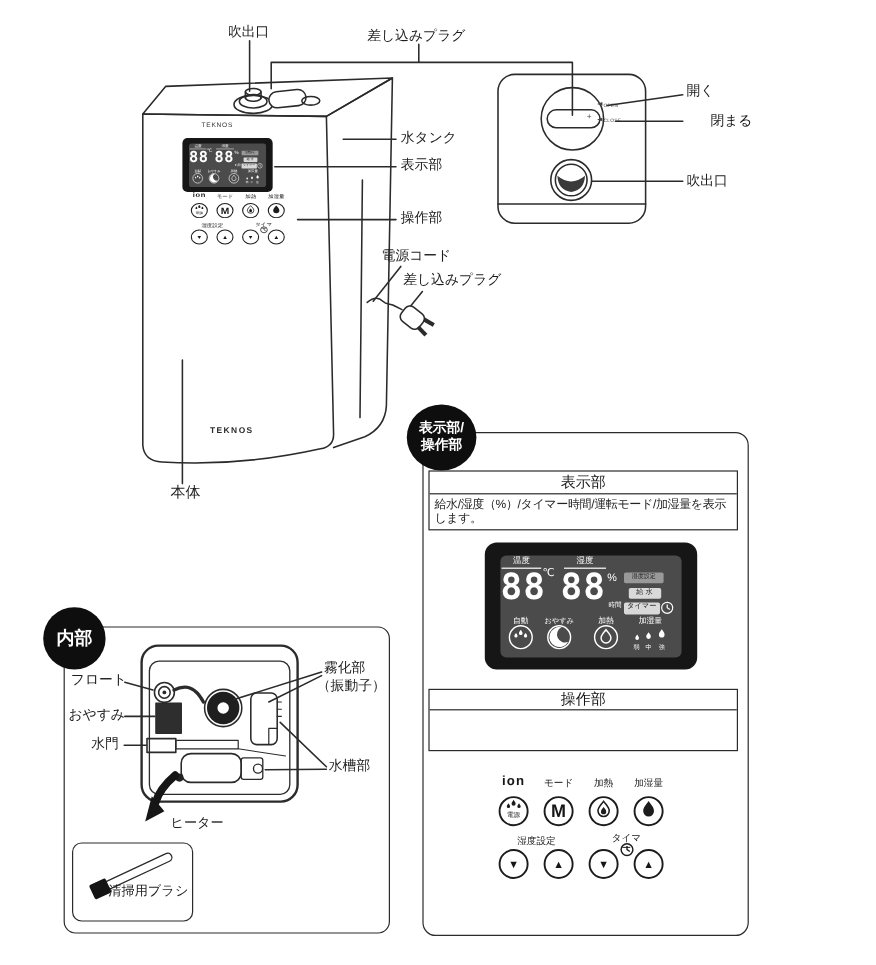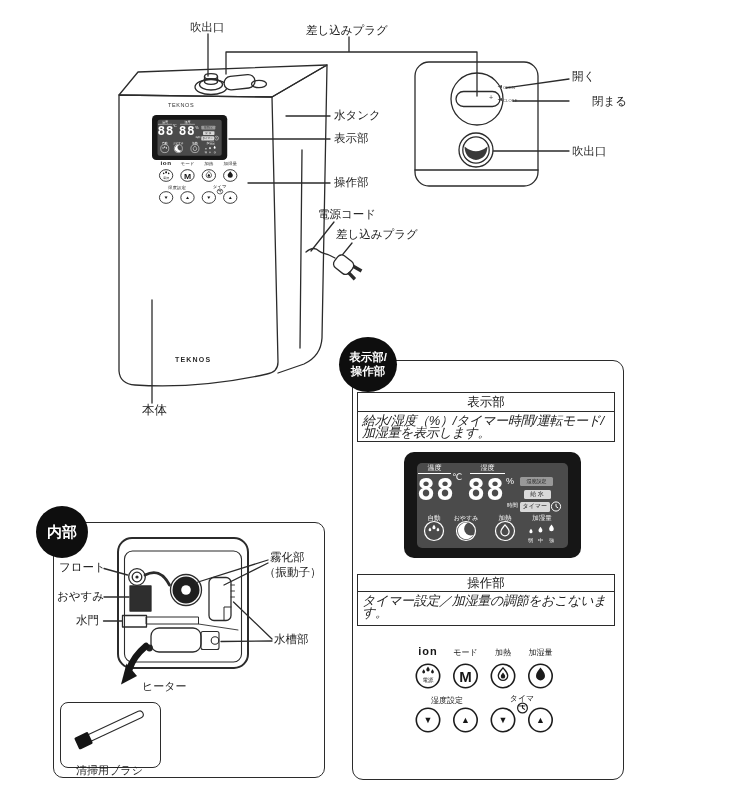--- a/index.html
+++ b/index.html
@@ -8,21 +8,21 @@
   .abs{position:absolute;}
   .lbl{position:absolute;font-size:11.5px;color:#1d1d1d;white-space:nowrap;line-height:1.15;}
   .tinytxt{position:absolute;font-size:4px;color:#444;white-space:nowrap;letter-spacing:.2px;}
   .panel{position:absolute;border:1.6px solid #2b2b2b;border-radius:11px;}
   .badge{position:absolute;background:#0e0e0e;color:#fff;border-radius:50%;
          display:flex;flex-direction:column;align-items:center;justify-content:center;
          font-weight:bold;text-align:center;z-index:6;}
   .secbox{position:absolute;border:1.2px solid #2b2b2b;background:#fff;z-index:4;}
   .secbox .hd{border-bottom:1.2px solid #2b2b2b;text-align:center;font-size:12.5px;
               height:18px;line-height:18px;color:#161616;}
-  .secbox .bd{padding:3px 4px 0 4px;font-size:13px;line-height:12px;color:#222;letter-spacing:-0.3px;font-style:italic;}
+  .secbox .bd{padding:3px 4px 0 4px;font-size:10px;line-height:12px;color:#222;letter-spacing:-0.3px;}
   
   .lcd{position:absolute;width:177px;height:106px;background:#161616;border-radius:10px;z-index:5;}
   .lcd-screen{position:absolute;left:13px;top:11px;width:151px;height:85px;background:#4b4b4b;border-radius:5px;}
   .lcd .t{position:absolute;color:#fff;line-height:1;}
   .lcd .ul{border-bottom:1px solid #fff;text-align:center;padding-bottom:2px;}
   .seg{position:absolute;font-family:"DejaVu Sans Mono",monospace;font-weight:bold;
        font-size:30px;color:#fff;letter-spacing:1px;line-height:1;}
   .ind{position:absolute;color:#141414;text-align:center;border-radius:1.5px;line-height:9.5px;height:9.5px;}
   
   .btns{position:absolute;width:150px;height:92px;z-index:5;}
@@ -143,21 +143,21 @@
     <div>内部</div>
   </div>
   <div class="lbl" style="left:59px;top:561px">フロート</div>
   <div class="lbl" style="left:57px;top:590px">おやすみ</div>
   <div class="lbl" style="left:76px;top:614px">水門</div>
   <div class="lbl" style="left:270px;top:551px">霧化部</div>
   <div class="lbl" style="left:264px;top:566px">（振動子）</div>
   <div class="lbl" style="left:274px;top:633px">水槽部</div>
   <div class="lbl" style="left:142px;top:680px;font-size:11px">ヒーター</div>
   <div class="abs" style="left:60px;top:702px;width:99px;height:64px;border:1.5px solid #2b2b2b;border-radius:8px;z-index:3"></div>
-  <div class="lbl" style="left:62px;top:764px;width:95px;text-align:center;font-size:11px;z-index:4">清掃用ブラシ</div>
+  <div class="lbl" style="left:62px;top:737px;width:95px;text-align:right;font-size:11px;z-index:4">清掃用ブラシ</div>
 
   <div class="panel" style="left:352px;top:360px;width:270px;height:418px;z-index:3"></div>
   <div class="badge" style="left:339px;top:337px;width:58px;height:55px;font-size:11.5px;line-height:13.5px">
     <div>表示部/</div>
     <div>操作部</div>
   </div>
 
   <div class="secbox" style="left:357px;top:392px;width:256px;height:48px">
     <div class="hd">表示部</div>
     <div class="bd">給水/湿度（%）/タイマー時間/運転モード/加湿量を表示します。</div>
@@ -198,21 +198,20 @@
     <div class="t" style="left:47px;top:63px;width:30px;text-align:center;font-size:6px">おやすみ</div>
     <div class="t" style="left:87px;top:63px;width:28px;text-align:center;font-size:6.5px">加熱</div>
     <div class="t" style="left:123px;top:63px;width:30px;text-align:center;font-size:6.5px">加湿量</div>
     <div class="t" style="left:124px;top:85.5px;font-size:5px">弱</div>
     <div class="t" style="left:134px;top:85.5px;font-size:5px">中</div>
     <div class="t" style="left:145px;top:85.5px;font-size:5px">強</div>
   </div>
 
   <div class="secbox" style="left:357px;top:574px;width:256px;height:50px">
     <div class="hd" style="height:16px;line-height:16px">操作部</div>
-    <div class="bd">タイマー設定／加湿量の調節をおこないます。</div>
   </div>
 
   <div class="btns" style="left:405px;top:645px">
     <svg class="abs" style="left:0;top:0" width="150" height="92" viewBox="0 0 150 92">
       <g fill="#fff" stroke="#1c1c1c" stroke-width="1.6">
         <circle cx="23" cy="31" r="11.7"></circle>
         <circle cx="60.5" cy="31" r="11.7"></circle>
         <circle cx="98" cy="31" r="11.7"></circle>
         <circle cx="135.5" cy="31" r="11.7"></circle>
         <circle cx="23" cy="75" r="11.7"></circle>

